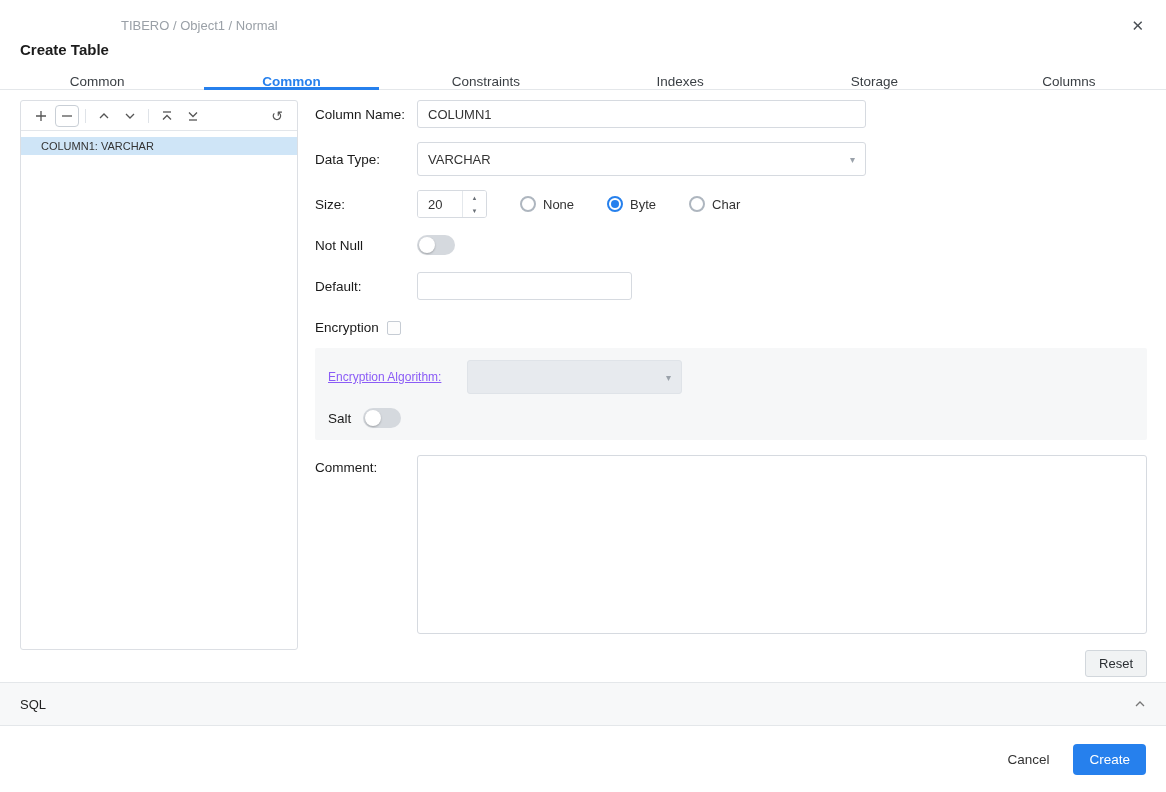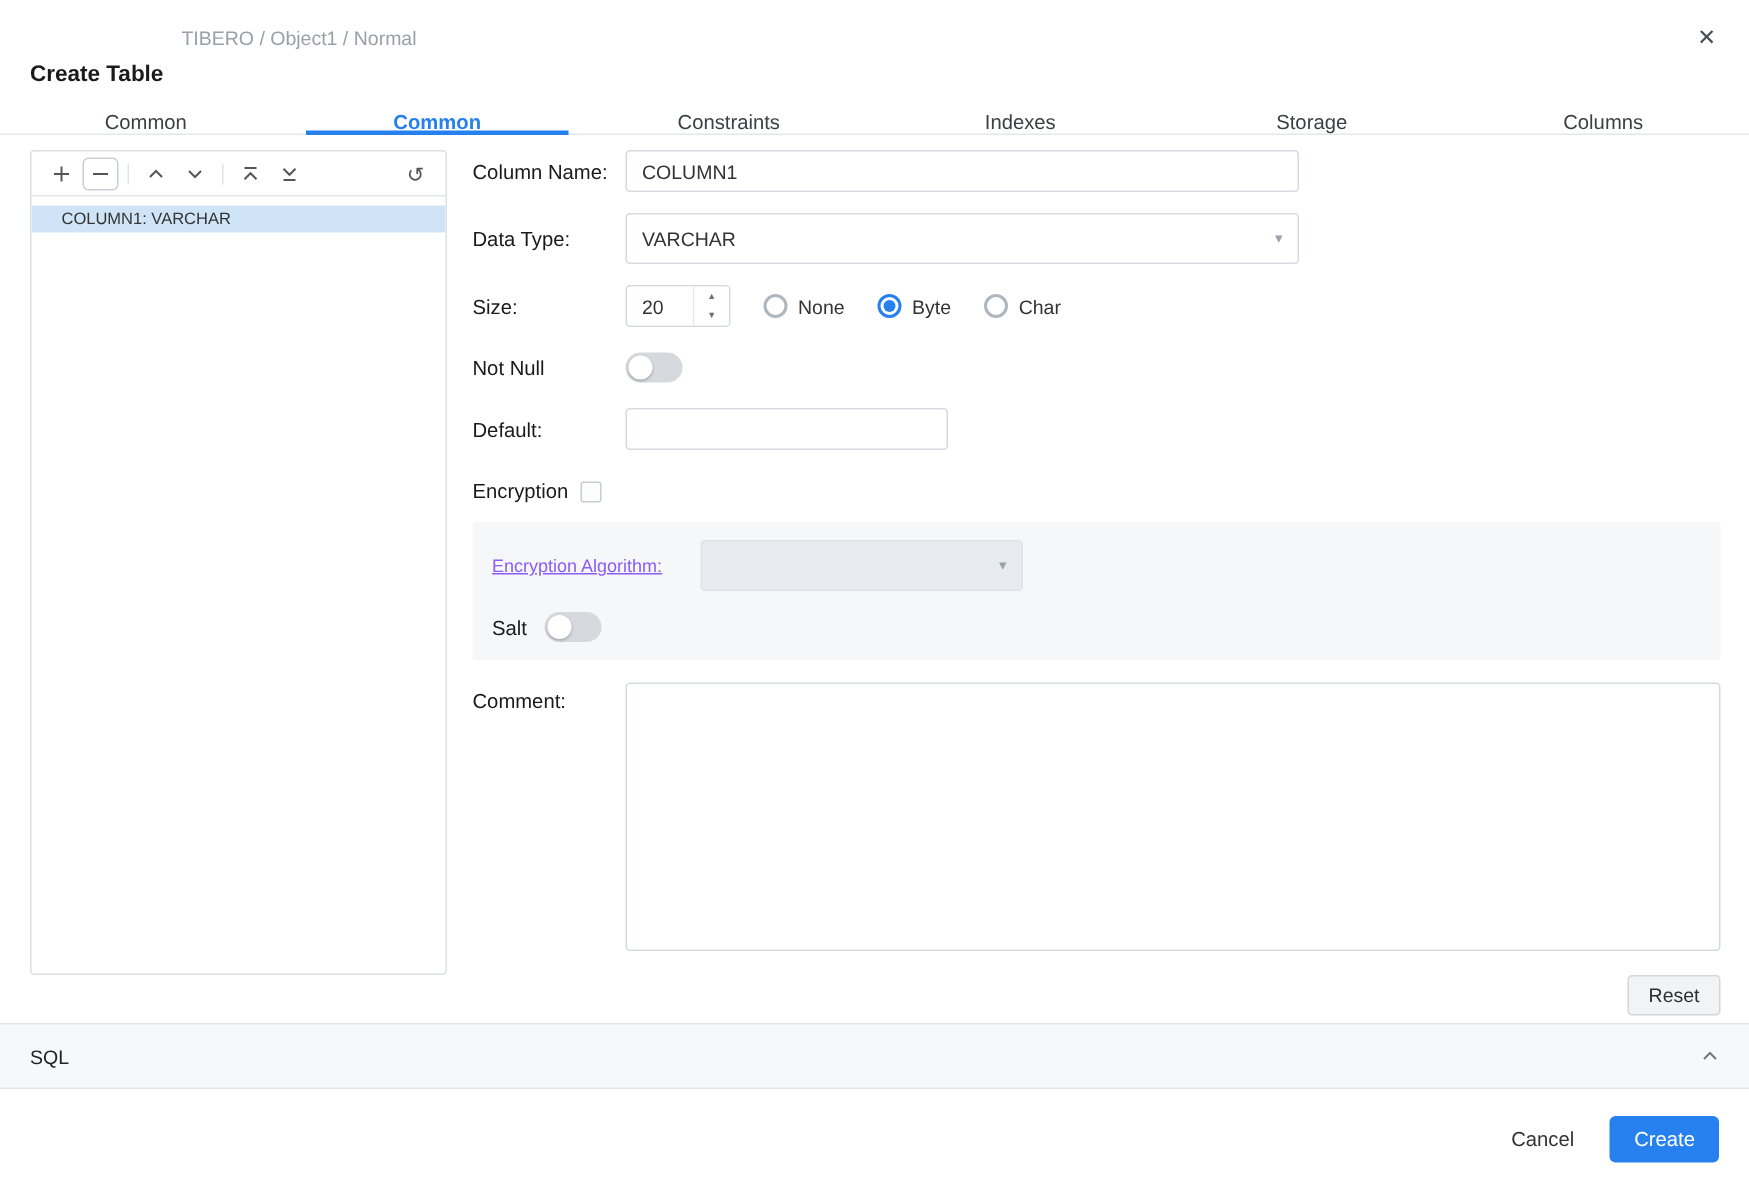--- a/index.html
+++ b/index.html
@@ -55,21 +55,21 @@
     display:flex; align-items:center; justify-content:space-between; padding:16px 10px;
     font-size:13px; color:#333; cursor:pointer; }
   .select .caret{ color:#9aa1aa; font-size:10px; }
   .select.disabled{ background:#e7eaee; border-color:#dfe3e8; color:#8a9097; cursor:default; }
 
   .spinbox{ display:flex; width:70px; height:28px; border:1px solid #d6dae0; border-radius:3px; overflow:hidden; background:#fff; }
   .spinbox input{ border:none; width:44px; padding:0 0 0 10px; font-size:13px; color:#333; outline:none; font-family:"Liberation Sans", sans-serif; }
   .spin-btns{ display:flex; flex-direction:column; border-left:1px solid #e4e8ec; width:24px; }
   .spin-btns button{ flex:1; border:none; background:#fff; font-size:6px; color:#6a7077; padding:0; cursor:pointer; line-height:1; }
 
-  .radio-opt{ display:flex; align-items:flex-end; gap:7px; margin-left:22px; font-size:13px; color:#333; cursor:pointer; }
+  .radio-opt{ display:flex; align-items:flex-end; gap:7px; margin-left:33px; font-size:13px; color:#333; cursor:pointer; }
   input[type="radio"]{ appearance:none; -webkit-appearance:none; width:16px; height:16px; margin:0;
     border:2px solid #aeb6bf; border-radius:50%; background:#fff; position:relative; cursor:pointer; }
   input[type="radio"]:checked{ border-color:var(--accent); }
   input[type="radio"]:checked::after{ content:""; position:absolute; inset:2px; border-radius:50%; background:var(--accent); }
 
   .toggle{ width:38px; height:20px; border-radius:10px; background:#d5d9de; position:relative; cursor:pointer; flex:none; }
   .toggle .knob{ position:absolute; top:2px; left:2px; width:16px; height:16px; border-radius:50%; background:#fff; box-shadow:0 1px 2px rgba(0,0,0,.25); }
 
   input[type="checkbox"].checkbox{ appearance:none; -webkit-appearance:none; width:14px; height:14px; margin:0;
     border:1px solid #c6ccd4; border-radius:2px; background:#fdfdfd; cursor:pointer; }

